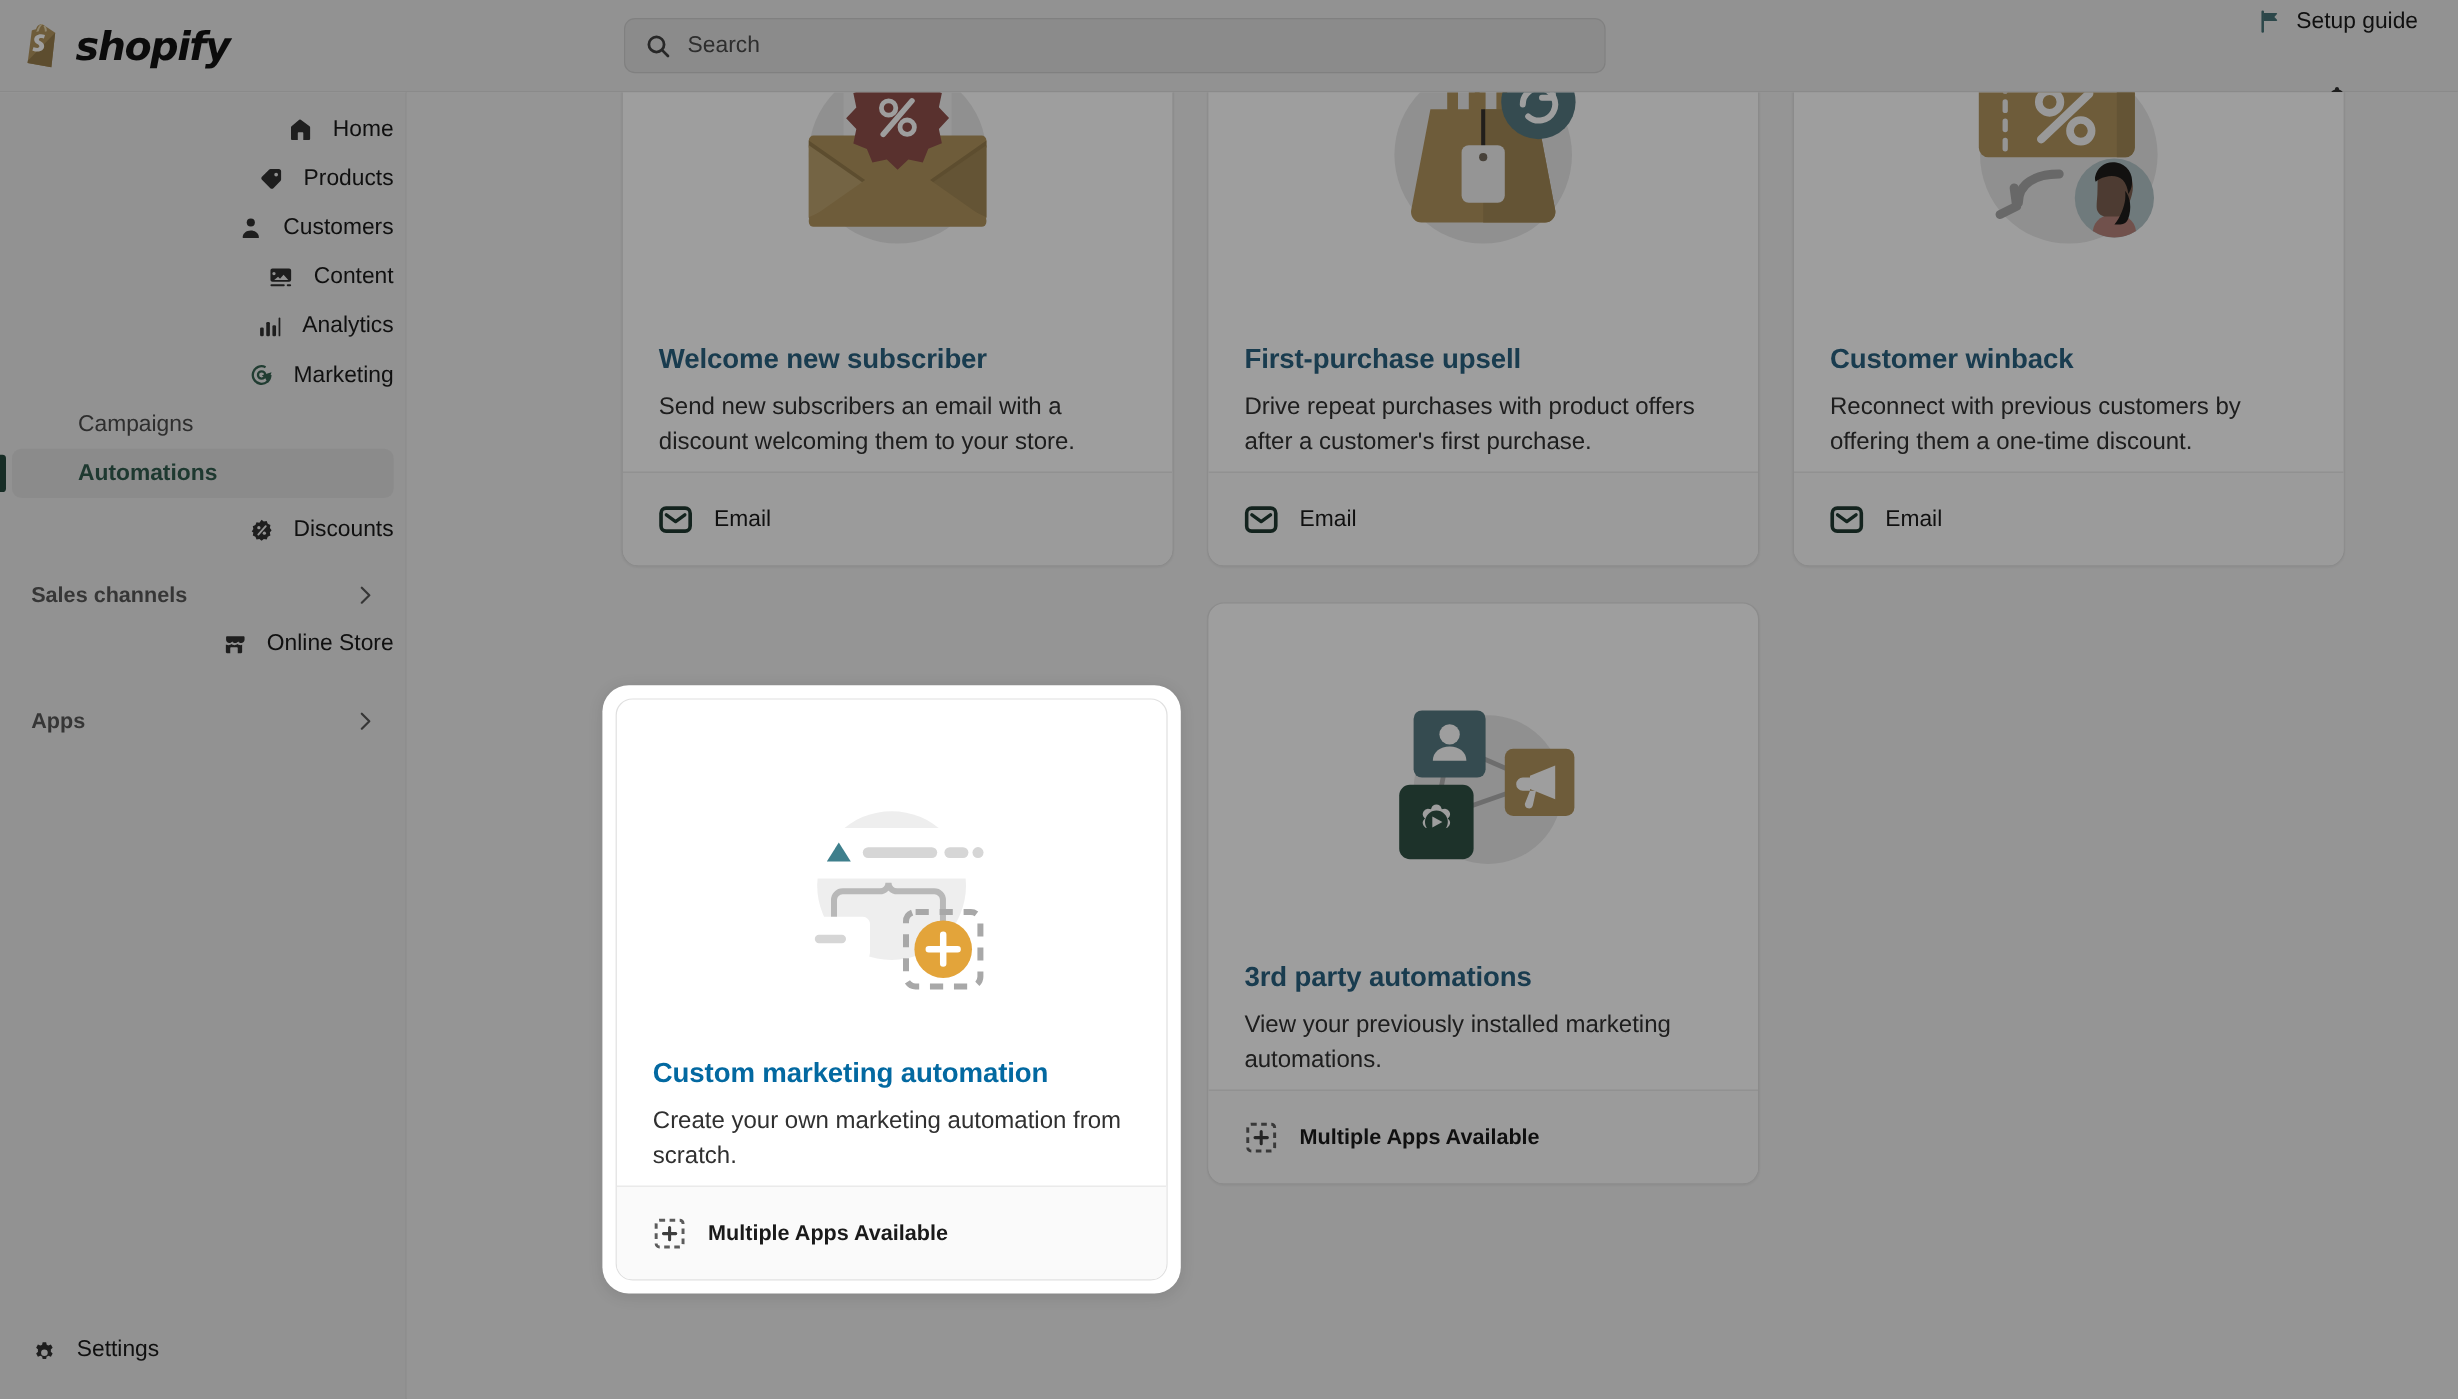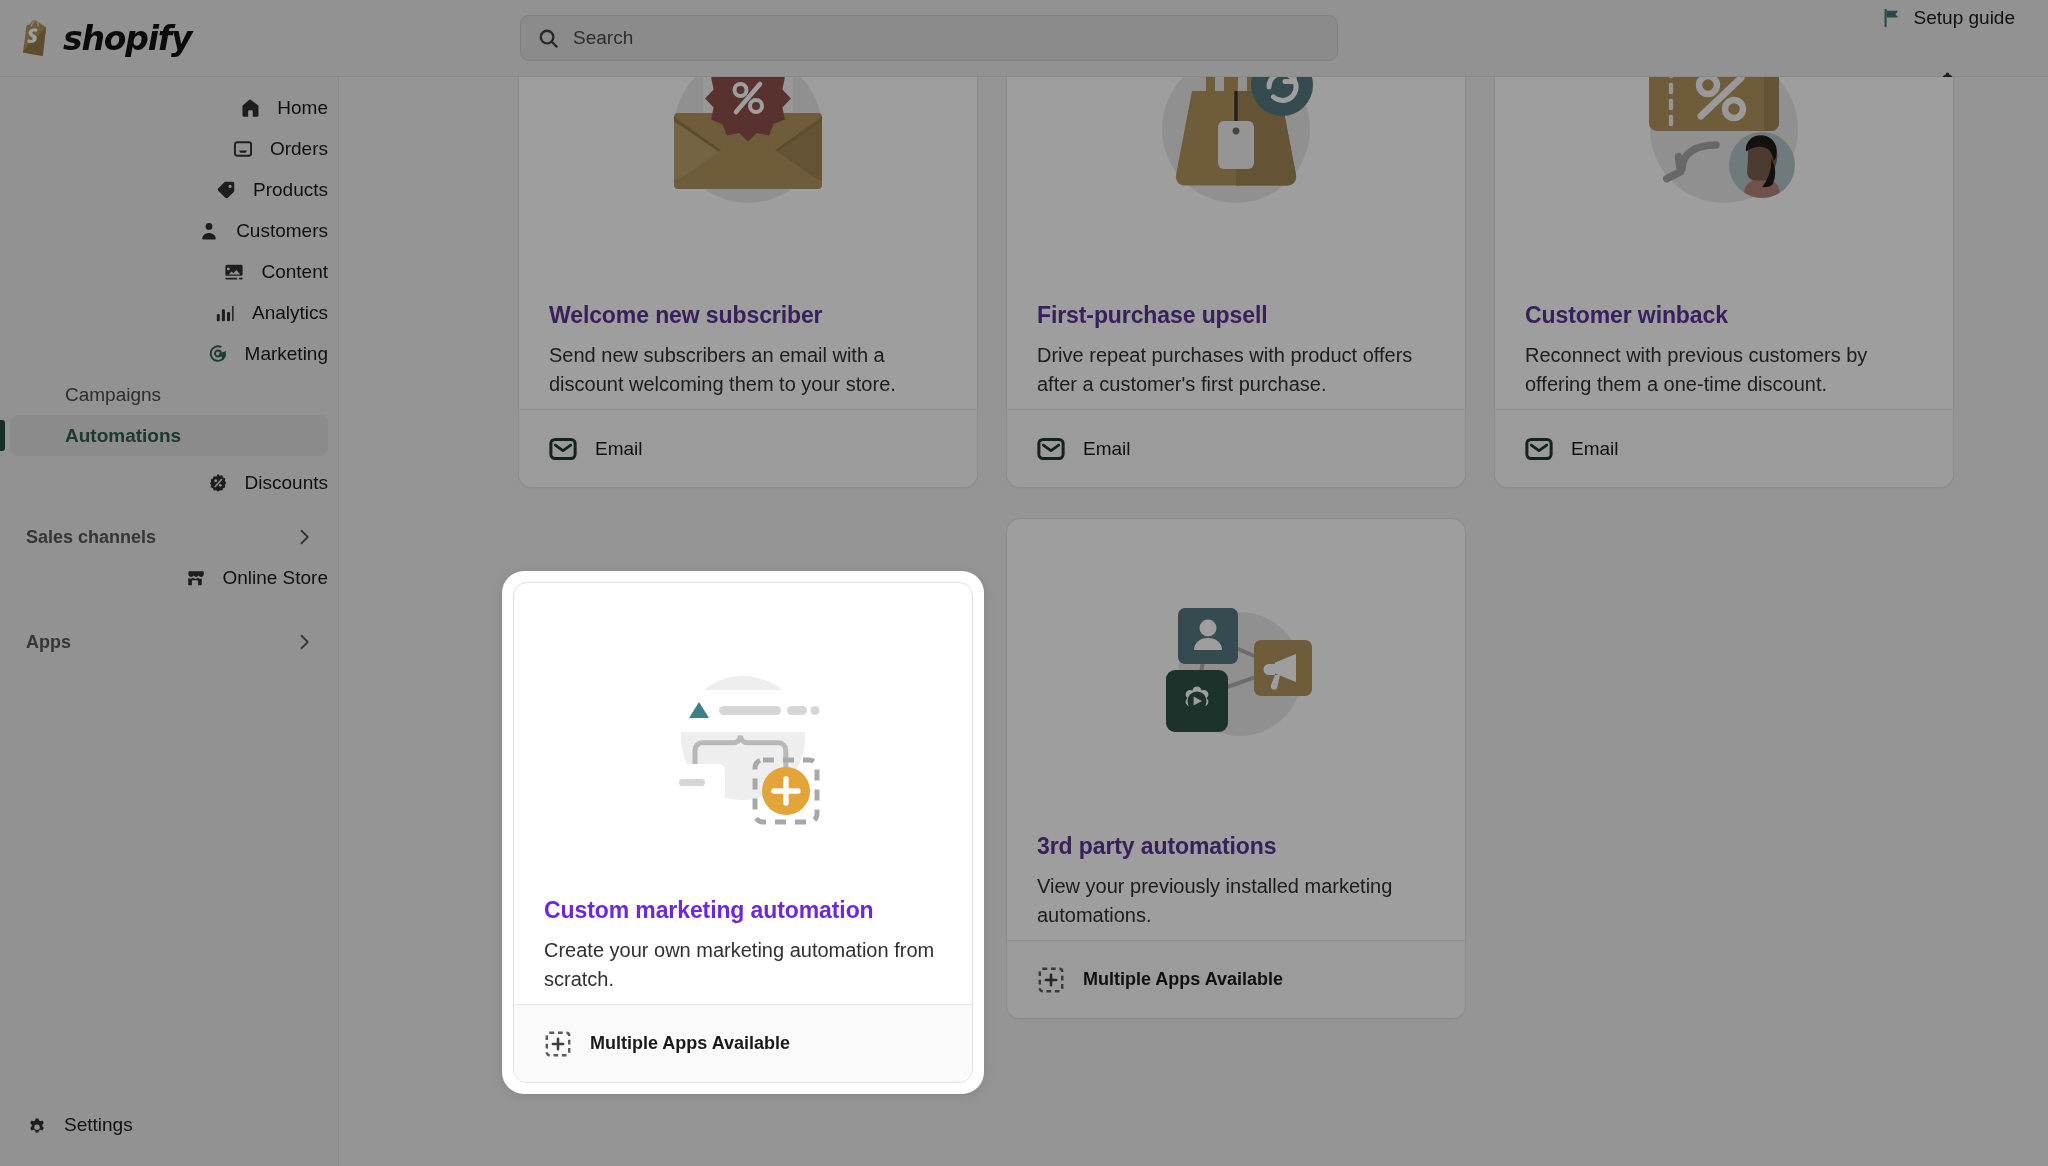--- a/index.html
+++ b/index.html
@@ -88,21 +88,21 @@
     display: grid; grid-template-columns: repeat(3, 460px);
     gap: 30px 28px;
   }
   .card {
     width: 460px; background: #ffffff; border: 1px solid #e0e0e0;
     border-radius: 14px; display: flex; flex-direction: column;
     overflow: hidden; box-shadow: 0 1px 2px rgba(0,0,0,.05);
   }
   .card-body { padding: 38px 30px 10px 30px; flex: 1; display: flex; flex-direction: column; }
   .illus { height: 230px; display: flex; align-items: center; justify-content: center; }
-  .card-title { font-size: 23px; font-weight: 700; color: #6d28d9; margin-top: 46px; letter-spacing: -.1px; }
+  .card-title { font-size: 23px; font-weight: 700; color: #0369a1; margin-top: 30px; letter-spacing: -.1px; }
   .card-desc { font-size: 20px; line-height: 29px; color: #303030; margin-top: 12px; }
   .card-foot {
     border-top: 1px solid #e6e6e6; background: #fafafa;
     height: 78px; display: flex; align-items: center; gap: 18px; padding: 16px 30px;
   }
   .card-foot .ftext { font-size: 19px; color: #1a1a1a; }
   .card-foot .ftext.bold { font-weight: 700; font-size: 18px; }
 
   
   #highlight-wrap {
@@ -176,29 +176,20 @@
 
       <div class="nav-item">
         <span class="nav-ico">
           <svg width="22" height="22" viewBox="0 0 24 24" fill="#303030">
             <path d="M11.3 3.1a1.2 1.2 0 0 1 1.4 0l8 5.8c.3.2.5.6.5 1v10.4c0 .7-.5 1.2-1.2 1.2h-5v-6.2c0-.5-.4-.9-.9-.9h-3.2c-.5 0-.9.4-.9.9v6.2H5c-.7 0-1.2-.5-1.2-1.2V9.9c0-.4.2-.8.5-1l7-5.8z"></path>
           </svg>
         </span>
         <span class="nlabel">Home</span>
       </div>
 
-      <div class="nav-item">
-        <span class="nav-ico">
-          <svg width="22" height="22" viewBox="0 0 24 24" fill="none" stroke="#303030" stroke-width="2.1">
-            <rect x="3.2" y="4.6" width="17.6" height="14.8" rx="2.4"></rect>
-            <path d="M3.4 13.6h4.2l1.5 2.4h5.8l1.5-2.4h4.2" fill="#303030" stroke="none"></path>
-          </svg>
-        </span>
-        <span class="nlabel">Orders</span>
-      </div>
 
       <div class="nav-item">
         <span class="nav-ico">
           <svg width="22" height="22" viewBox="0 0 24 24" fill="#303030">
             <path d="M11.4 3.1H19c1.1 0 2 .9 2 2v7.6c0 .5-.2 1-.6 1.4l-6.4 6.4c-.8.8-2 .8-2.8 0l-7.6-7.6c-.8-.8-.8-2 0-2.8L10 3.7c.4-.4.9-.6 1.4-.6zm5.1 3.3a1.7 1.7 0 1 0 0 3.4 1.7 1.7 0 0 0 0-3.4z"></path>
           </svg>
         </span>
         <span class="nlabel">Products</span>
       </div>
 

